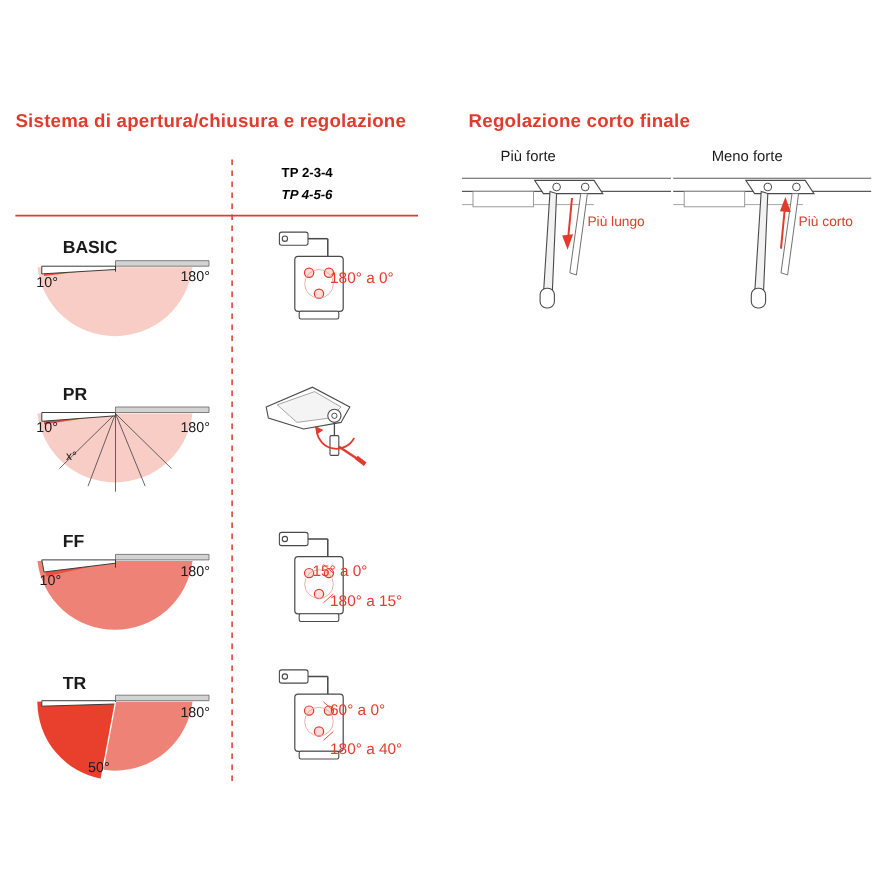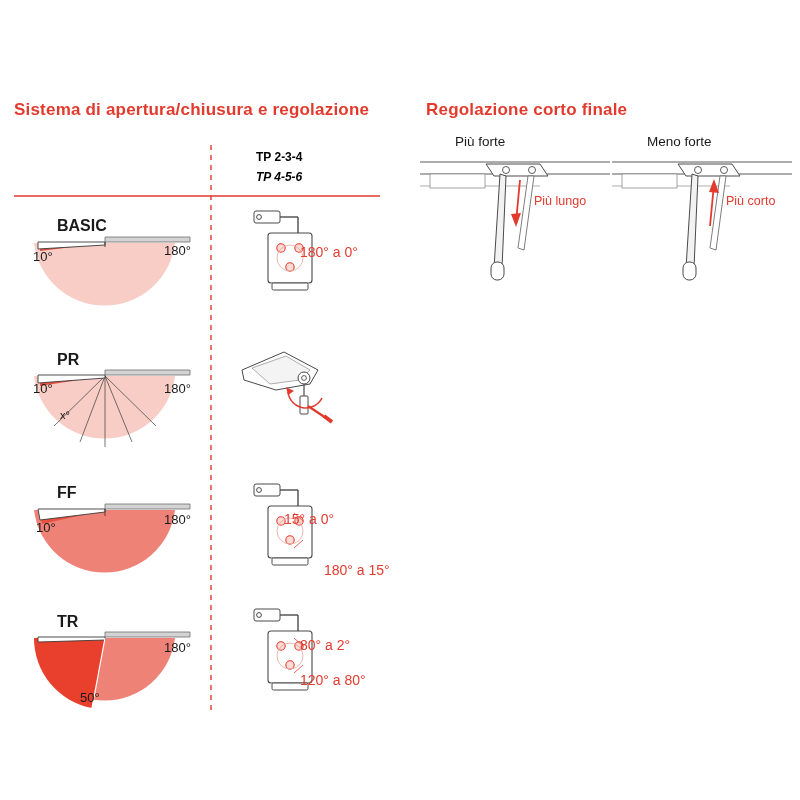--- a/index.html
+++ b/index.html
@@ -184,21 +184,21 @@
     <rect x="22" y="78" width="36" height="7" rx="1.5" fill="#ffffff" stroke="#4a4a4a" stroke-width="1"></rect>
     <circle cx="31" cy="41" r="4.2" fill="#fbdcd6" stroke="#e23b2e" stroke-width="1.1"></circle>
     <circle cx="49" cy="41" r="4.2" fill="#fbdcd6" stroke="#e23b2e" stroke-width="1.1"></circle>
     <circle cx="40" cy="60" r="4.2" fill="#fbdcd6" stroke="#e23b2e" stroke-width="1.1"></circle>
     <circle cx="40" cy="51" r="13" fill="none" stroke="#e2a79e" stroke-width="0.8"></circle>
     <line x1="53" y1="41" x2="44" y2="33" stroke="#e23b2e" stroke-width="0.8"></line>
     <line x1="53" y1="60" x2="44" y2="68" stroke="#e23b2e" stroke-width="0.8"></line>
   </svg>
 
   <div class="abs red-note" style="left:284px; top:511px;">15° a 0°</div>
-  <div class="abs red-note" style="left:300px; top:562px;margin-left:24px;">180° a 15°</div>
+  <div class="abs red-note" style="left:300px; top:538px;">180° a 15°</div>
 
   <div class="abs row-label" style="left:57px; top:613px;">TR</div>
 
   <svg class="abs" style="left:20px; top:620px;" width="190" height="95">
     <path d="M 85 18 L 14 18 A 71 71 0 0 0 155 18 Z" fill="#ef8276"></path>
     <path d="M 85 18 L 14 18 A 71 71 0 0 0 72 88 Z" fill="#e8402c"></path>
     <path d="M 85 12 L 170 12 L 170 17 L 85 17 Z" fill="#d3d3d3" stroke="#6f6f6f" stroke-width="0.8"></path>
     <path d="M 85 17 L 18 17 L 18 22 L 85 20 Z" fill="#ffffff" stroke="#3a3a3a" stroke-width="0.9"></path>
     <line x1="85" y1="18" x2="72" y2="88" stroke="#ffffff" stroke-width="1.2"></line>
   </svg>
@@ -214,22 +214,22 @@
     <rect x="18" y="26" width="44" height="52" rx="3" fill="#ffffff" stroke="#4a4a4a" stroke-width="1.1"></rect>
     <rect x="22" y="78" width="36" height="7" rx="1.5" fill="#ffffff" stroke="#4a4a4a" stroke-width="1"></rect>
     <circle cx="31" cy="41" r="4.2" fill="#fbdcd6" stroke="#e23b2e" stroke-width="1.1"></circle>
     <circle cx="49" cy="41" r="4.2" fill="#fbdcd6" stroke="#e23b2e" stroke-width="1.1"></circle>
     <circle cx="40" cy="60" r="4.2" fill="#fbdcd6" stroke="#e23b2e" stroke-width="1.1"></circle>
     <circle cx="40" cy="51" r="13" fill="none" stroke="#e2a79e" stroke-width="0.8"></circle>
     <line x1="53" y1="41" x2="44" y2="33" stroke="#e23b2e" stroke-width="0.8"></line>
     <line x1="53" y1="60" x2="44" y2="68" stroke="#e23b2e" stroke-width="0.8"></line>
   </svg>
 
-  <div class="abs red-note" style="left:300px; top:637px;">80° a 2°</div>
-  <div class="abs red-note" style="left:300px; top:672px;">120° a 80°</div>
+  <div class="abs red-note" style="left:300px; top:637px;">60° a 0°</div>
+  <div class="abs red-note" style="left:300px; top:672px;">180° a 40°</div>
 
   <div class="abs sub-head" style="left:424px; top:134px;">Più forte</div>
   <div class="abs sub-head" style="left:616px; top:134px;">Meno forte</div>
 
   <svg class="abs" style="left:420px; top:150px;" width="200" height="150">
 
     <line x1="0" y1="12" x2="190" y2="12" stroke="#5a5a5a" stroke-width="1"></line>
     <line x1="0" y1="24" x2="190" y2="24" stroke="#5a5a5a" stroke-width="1"></line>
     <line x1="0" y1="36" x2="120" y2="36" stroke="#9a9a9a" stroke-width="0.8"></line>
     <rect x="10" y="24" width="55" height="14" fill="#ffffff" stroke="#8d8d8d" stroke-width="0.8"></rect>

